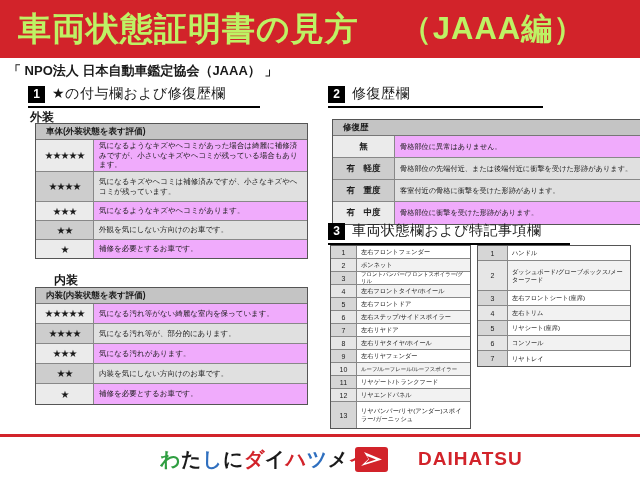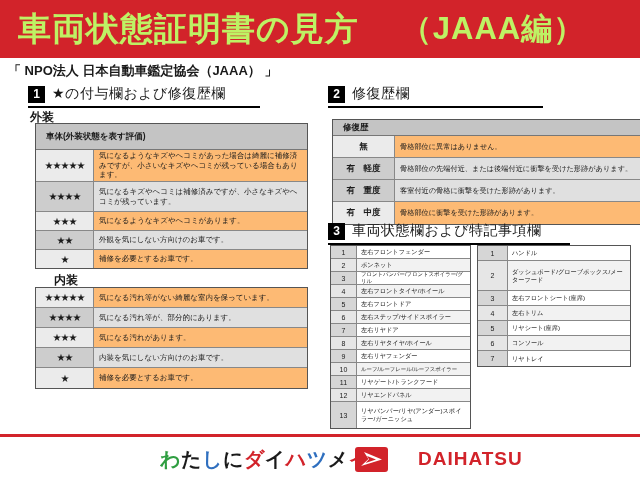--- a/index.html
+++ b/index.html
@@ -36,25 +36,25 @@
   .trow { display:flex; border-bottom:1px solid #888; }
   .trow:last-child { border-bottom:none; }
   .cell { display:flex; align-items:center; }
   .cell-l { border-right:1px solid #888; justify-content:center; text-align:center; flex:none; }
   .cell-r { flex:1; padding:1px 5px; line-height:1.3; }
 
   
   .star-tbl { left:35px; width:273px; }
   .t-ext { top:123px; }
   .t-int { top:287px; }
-  .star-tbl .thead { height:26px; }
+  .star-tbl .thead { height:16px; }
   .star-tbl .cell-l { width:58px; font-size:10px; letter-spacing:-1px; }
   .star-tbl .cell-r { font-size:7.5px; }
   .row-a .cell-l { background:#ebebeb; }
-  .row-a .cell-r { background:#fdba74; }
+  .row-a .cell-r { background:#f0abfc; }
   .row-b .cell-l { background:#cdcdcd; }
   .row-b .cell-r { background:#e0e0e0; }
   .h32{height:32px;} .h30{height:30px;} .h19{height:19px;} .h18{height:18px;} .h20{height:20px;}
 
   
   .t-rep { left:332px; top:119px; width:356px; }
   .t-rep .thead { height:16px; }
   .t-rep .trow { height:22px; }
   .t-rep .cell-l { width:62px; font-size:8.5px; font-weight:bold; }
   .t-rep .cell-r { font-size:7.2px; }
@@ -122,20 +122,21 @@
       <div class="cell cell-r">外観を気にしない方向けのお車です。</div>
     </div>
     <div class="trow row-a h18">
       <div class="cell cell-l">★</div>
       <div class="cell cell-r">補修を必要とするお車です。</div>
     </div>
   </div>
 
   <div class="sublabel lbl-int">内装</div>
   <div class="tbl star-tbl t-int">
+    <div class="thead">内装(内装状態を表す評価)</div>
     <div class="trow row-a h20">
       <div class="cell cell-l">★★★★★</div>
       <div class="cell cell-r">気になる汚れ等がない綺麗な室内を保っています。</div>
     </div>
     <div class="trow row-b h20">
       <div class="cell cell-l">★★★★</div>
       <div class="cell cell-r">気になる汚れ等が、部分的にあります。</div>
     </div>
     <div class="trow row-a h20">
       <div class="cell cell-l">★★★</div>

